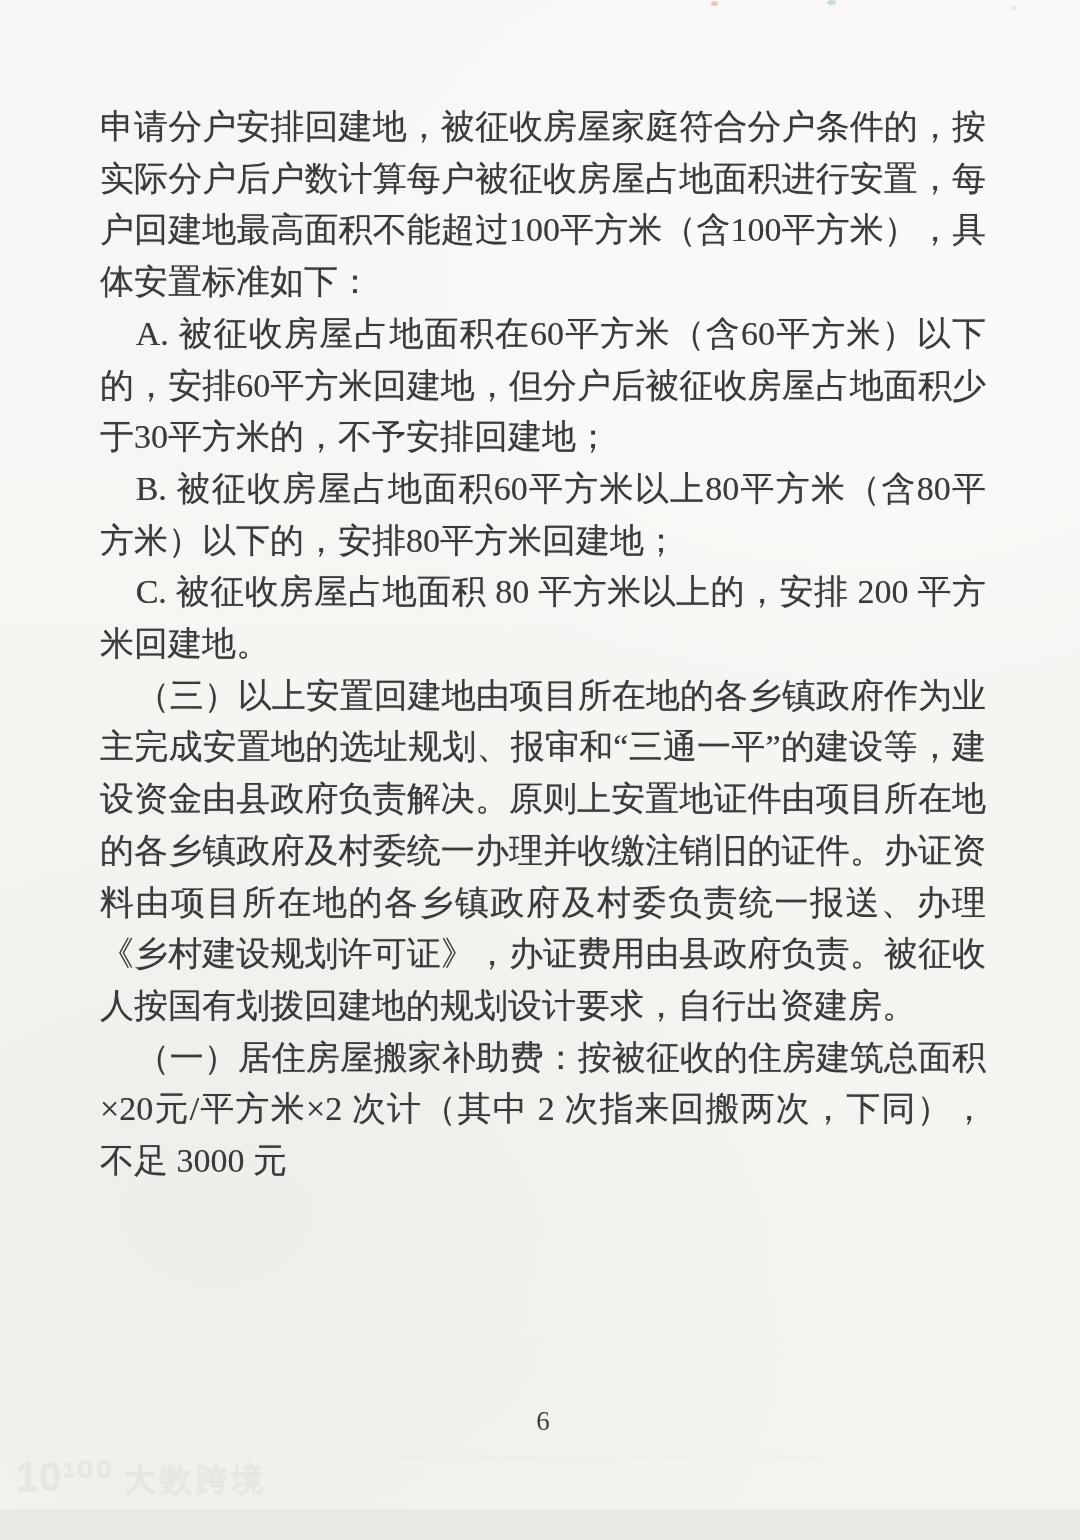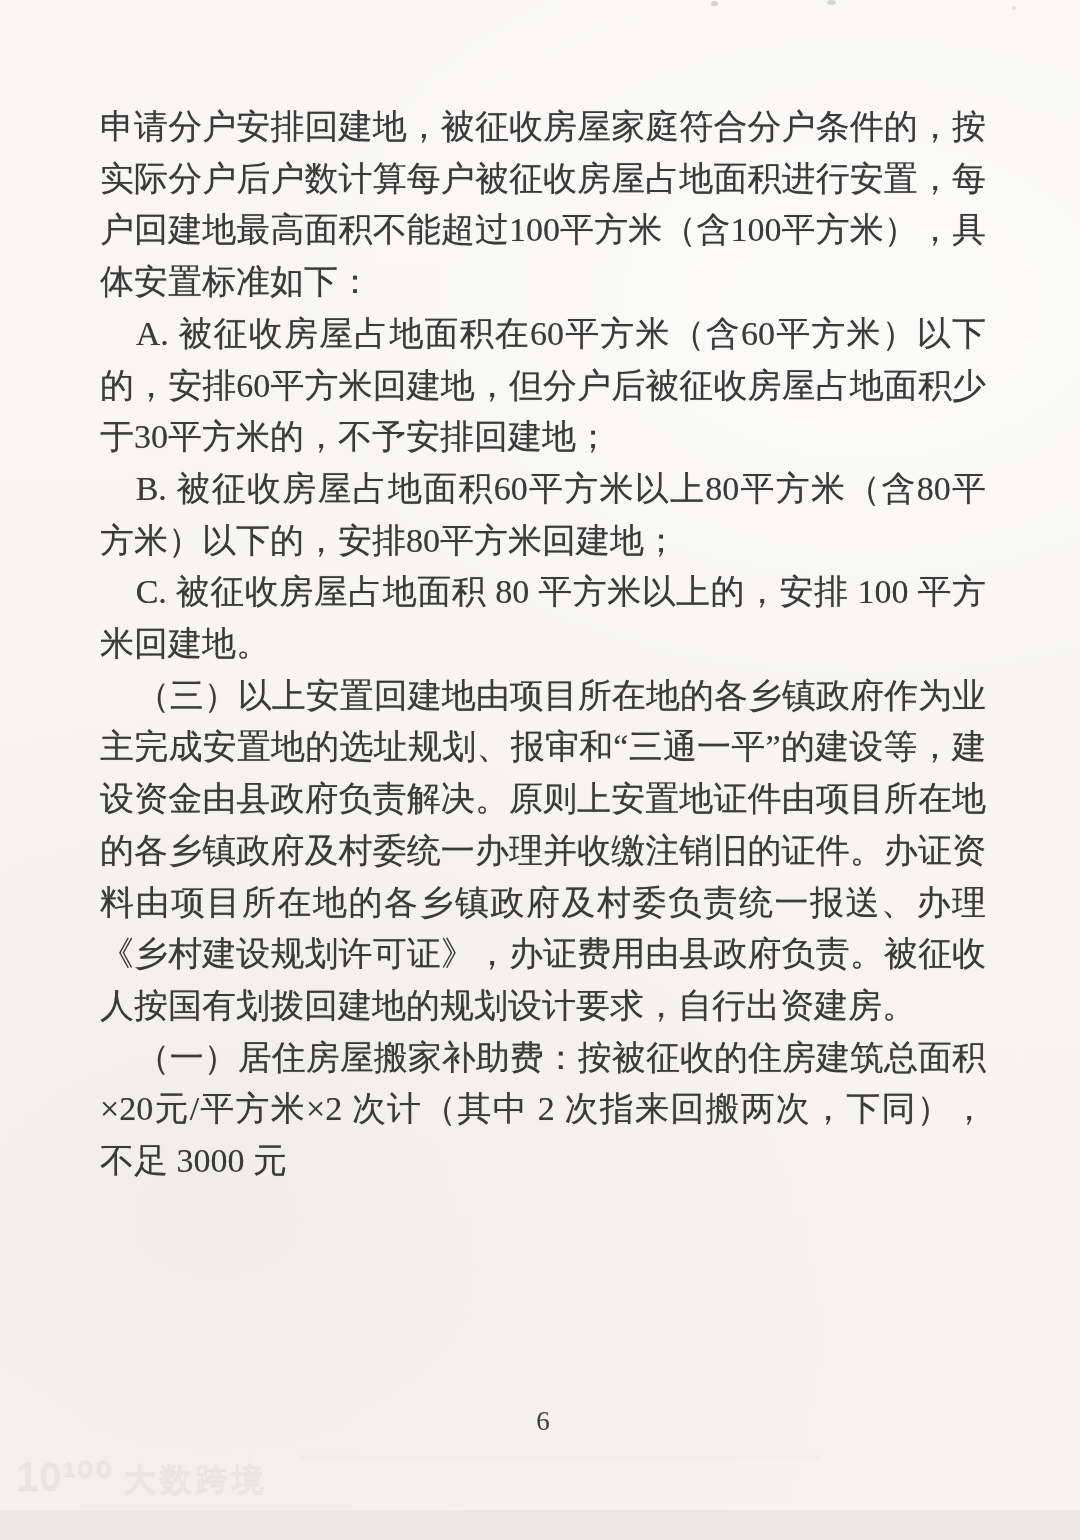--- a/index.html
+++ b/index.html
@@ -98,21 +98,21 @@
 <div class="page">
 
   <div class="speck speck-1"></div>
   <div class="speck speck-2"></div>
   <div class="speck speck-3"></div>
 
   <div class="doc-body">
       <p class="paragraph">申请分户安排回建地，被征收房屋家庭符合分户条件的，按实际分户后户数计算每户被征收房屋占地面积进行安置，每户回建地最高面积不能超过100平方米（含100平方米），具体安置标准如下：</p>
       <p class="paragraph indent">A. 被征收房屋占地面积在60平方米（含60平方米）以下的，安排60平方米回建地，但分户后被征收房屋占地面积少于30平方米的，不予安排回建地；</p>
       <p class="paragraph indent">B. 被征收房屋占地面积60平方米以上80平方米（含80平方米）以下的，安排80平方米回建地；</p>
-      <p class="paragraph indent">C. 被征收房屋占地面积 80 平方米以上的，安排 100 平方米回建地。</p>
+      <p class="paragraph indent">C. 被征收房屋占地面积 80 平方米以上的，安排 200 平方米回建地。</p>
       <p class="paragraph indent">（三）以上安置回建地由项目所在地的各乡镇政府作为业主完成安置地的选址规划、报审和“三通一平”的建设等，建设资金由县政府负责解决。原则上安置地证件由项目所在地的各乡镇政府及村委统一办理并收缴注销旧的证件。办证资料由项目所在地的各乡镇政府及村委负责统一报送、办理《乡村建设规划许可证》，办证费用由县政府负责。被征收人按国有划拨回建地的规划设计要求，自行出资建房。</p>
       <p class="paragraph indent">（一）居住房屋搬家补助费：按被征收的住房建筑总面积×20元/平方米×2 次计（其中 2 次指来回搬两次，下同），不足 3000 元</p>
     </div>
 
   <div class="page-number">6</div>
 
   <div class="ghost-row"></div>
 
   <div class="watermark">
     <span class="wm-logo">10¹⁰⁰</span>

